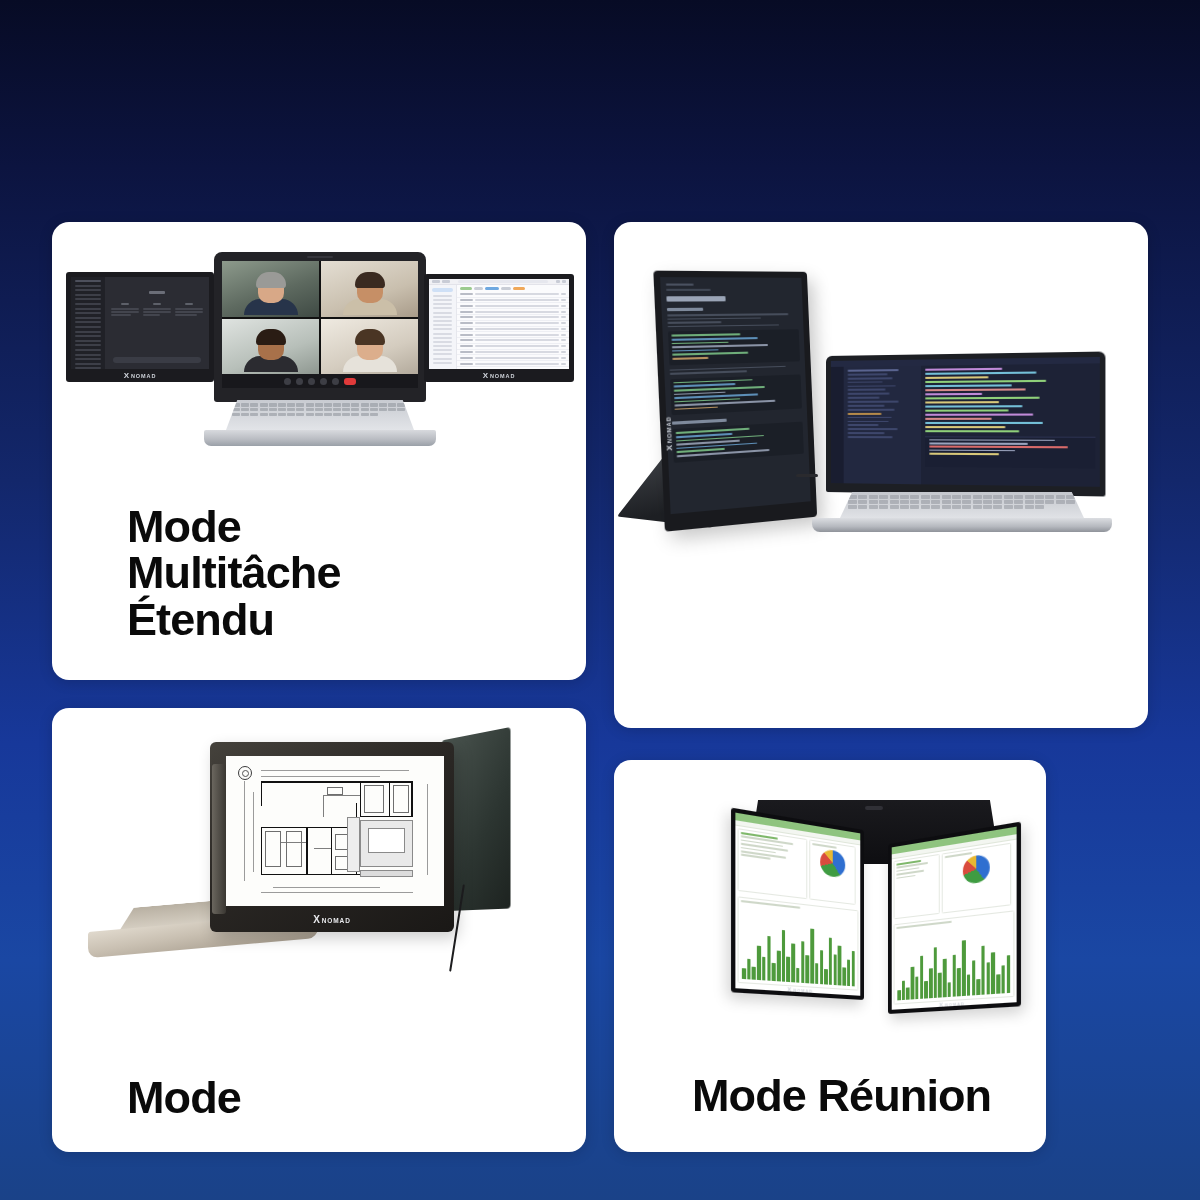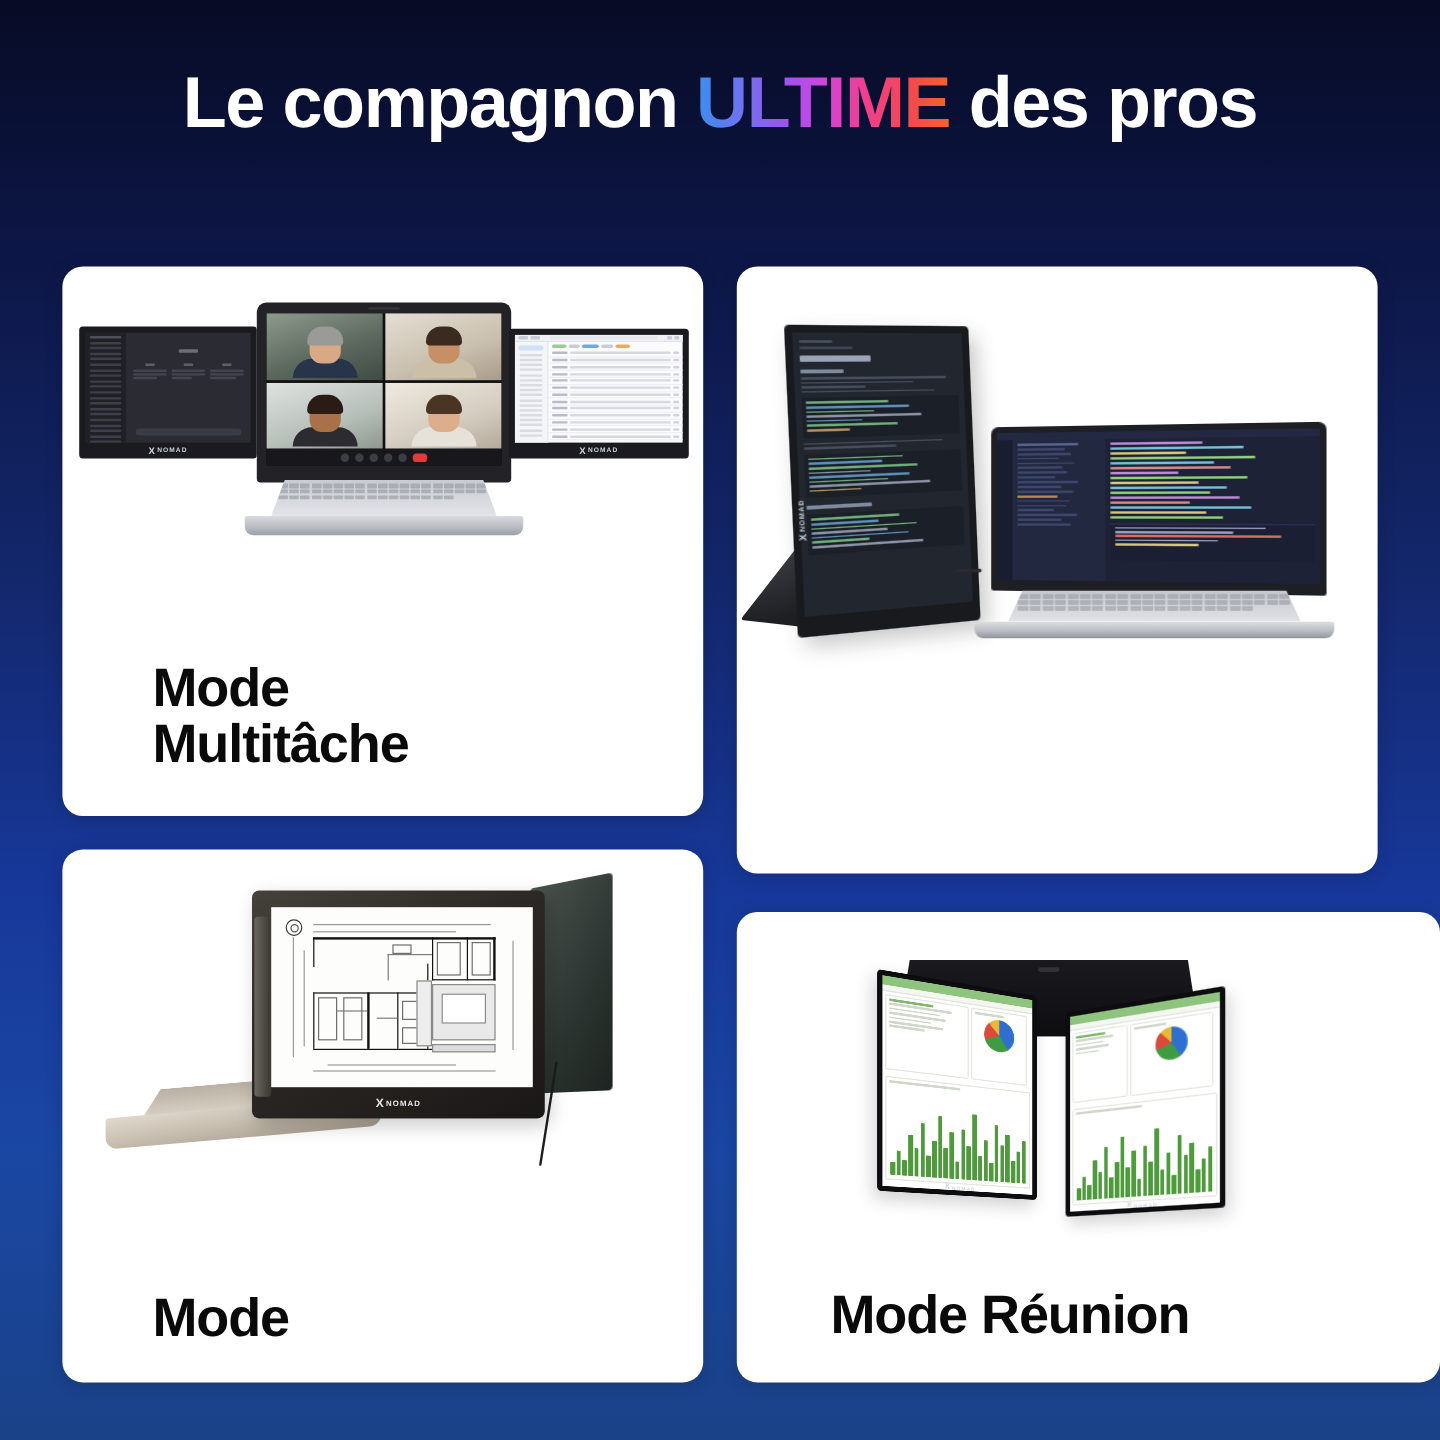--- a/index.html
+++ b/index.html
@@ -29,21 +29,21 @@
 
   
   .grid{position:absolute;left:52px;top:222px;width:1096px;height:930px;}
   .card{
     position:absolute;background:#ffffff;border-radius:17px;overflow:hidden;
     box-shadow:0 2px 14px rgba(0,0,0,.16);
   }
   #card-multitask{left:0;top:0;width:534px;height:458px;}
   #card-portrait{left:562px;top:0;width:534px;height:506px;}
   #card-presentation{left:0;top:486px;width:534px;height:444px;}
-  #card-meeting{left:562px;top:538px;width:586px;height:392px;}
+  #card-meeting{left:562px;top:538px;width:432px;height:392px;}
 
   .card-title{
     position:absolute;left:75px;font-weight:700;color:#0a0a0a;
     letter-spacing:-0.9px;line-height:1.04;
   }
   #card-multitask .card-title{bottom:36px;font-size:45px;}
   #card-portrait .card-title{bottom:32px;font-size:45px;left:78px;}
   #card-presentation .card-title{bottom:30px;font-size:45px;}
   #card-meeting .card-title{bottom:32px;font-size:45px;left:78px;}
 
@@ -285,21 +285,20 @@
   .dash .ln{display:block;height:1.6px;background:#cfd8c9;border-radius:1px;margin-bottom:1.8px;}
   .dash .ln.g{background:#7fb86b;}
   .bars{position:absolute;left:3px;right:3px;bottom:3px;height:72%;display:flex;align-items:flex-end;gap:1.2px;}
   .bars i{flex:1;background:#4e9a3c;border-radius:.5px;}
   .pie{width:26px;height:26px;border-radius:50%;margin:2px auto;}
 </style>
 </head>
 <body>
 
 <div class="header">
-  <h1 class="headline"><span>Le compagnon </span><span class="grad">ULTIME</span><span> des pros</span></h1>
 </div>
 
 <div class="grid">
 
   <div class="card" id="card-multitask">
     <div class="stage" id="stage1">
       <div class="m1-wrap">
 
         <div class="side-mon" id="mon-left">
           <div class="screen">
@@ -591,21 +590,21 @@
           <div class="foot">
             <span class="brand">
                 <span class="x">X</span>
                 <span>NOMAD</span>
               </span>
           </div>
         </div>
 
       </div>
     </div>
-    <h2 class="card-title"><span>Mode</span><br><span>Multitâche</span><br></h2>
+    <h2 class="card-title"><span>Mode</span><br><span>Multitâche</span><br><span>Étendu</span></h2>
   </div>
 
   <div class="card" id="card-portrait">
     <div class="stage" id="stage2">
       <div id="portstand"></div>
       <div id="portmon">
         <div class="scr">
           <div class="doc">
             <div class="crumb"></div>
               <div class="crumb s"></div>

